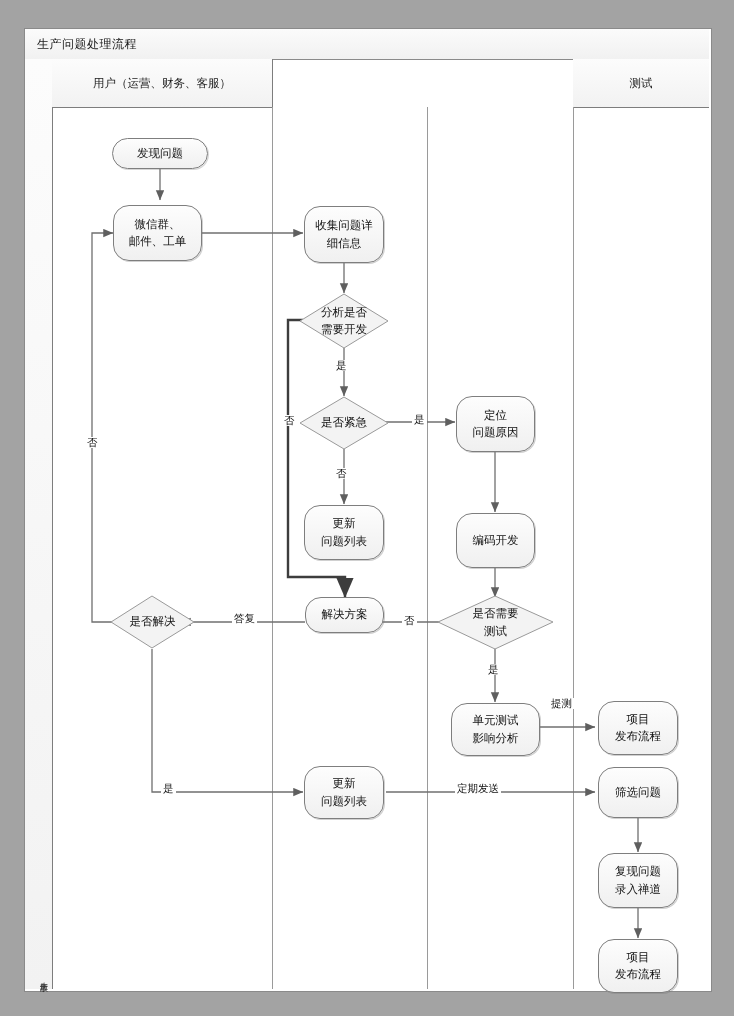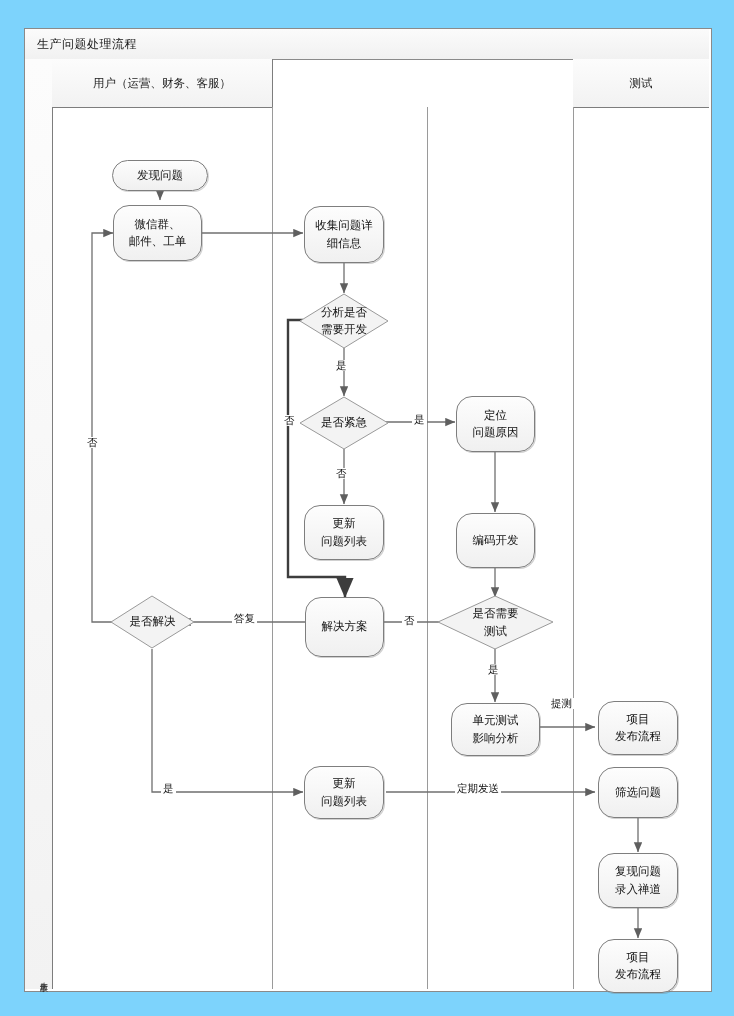--- a/index.html
+++ b/index.html
@@ -1,17 +1,17 @@
 <!DOCTYPE html>
 <html><head>
 <meta charset="utf-8">
 <style>
   html,body{margin:0;padding:0;background:#fff;}
   body{width:734px;height:1016px;font-family:"DejaVu Sans","Liberation Sans",sans-serif;}
-  #page{position:relative;width:734px;height:1016px;background:#7dd3fc;overflow:hidden;}
+  #page{position:relative;width:734px;height:1016px;background:#a3a3a3;overflow:hidden;}
 
   
   .frame{position:absolute;left:24px;top:28px;width:686px;height:962px;border:1px solid #8a8a8a;background:#fff;}
 
   
   .titlebar{position:absolute;left:25px;top:29px;width:684px;height:30px;
     background:linear-gradient(to bottom,#fbfbfb,#f1f1f1);border-bottom:1px solid #8a8a8a;
     display:flex;align-items:center;}
   .titlebar .t{padding-left:12px;font-size:12px;color:#1a1a1a;letter-spacing:.5px;}
 
@@ -29,21 +29,21 @@
     letter-spacing:1px;line-height:1;}
 
   
   .node{position:absolute;box-sizing:border-box;display:flex;align-items:center;
     justify-content:center;text-align:center;font-size:11.5px;color:#111;
     line-height:1.5;border-radius:16px;}
   .rect{border:1px solid #7e7e7e;background:linear-gradient(to bottom,#fdfdfd,#f0f0f0);
     box-shadow:1px 1px 0 rgba(120,120,120,.35);}
   .round{border:1px solid #7e7e7e;border-radius:16px;
     background:linear-gradient(to bottom,#fdfdfd,#f0f0f0);
-    box-shadow:1px 1px 0 rgba(120,120,120,.3);margin-top:22px;}
+    box-shadow:1px 1px 0 rgba(120,120,120,.3);}
   .diamond-wrap{position:absolute;}
   .diamond-wrap svg{position:absolute;left:0;top:0;}
   .diamond-wrap .dtext{position:absolute;left:0;top:0;width:100%;height:100%;
     display:flex;align-items:center;justify-content:center;text-align:center;
     font-size:11.5px;color:#111;line-height:1.5;}
 
   
   #wires{position:absolute;left:0;top:0;width:734px;height:1016px;pointer-events:none;}
 
   
@@ -189,21 +189,21 @@
       <polygon points="58,1 116,27 58,54 1,27" fill="#f3f3f3" stroke="#9a9a9a" stroke-width="1"></polygon>
     </svg>
     <div class="dtext">
       <div>
         <div>是否需要</div>
         <div>测试</div>
       </div>
     </div>
   </div>
 
-  <div class="node rect" style="left:305px;top:597px;width:79px;height:60px;">
+  <div class="node rect" style="left:305px;top:597px;width:79px;height:36px;">
     <div><span>解决方案</span></div>
   </div>
 
   <div class="diamond-wrap" style="left:110px;top:595px;width:85px;height:54px;text-decoration:underline;">
     <svg width="85" height="54">
       <polygon points="42,1 84,27 42,53 1,27" fill="#f3f3f3" stroke="#9a9a9a" stroke-width="1"></polygon>
     </svg>
     <div class="dtext">
       <div><span>是否解决</span></div>
     </div>

